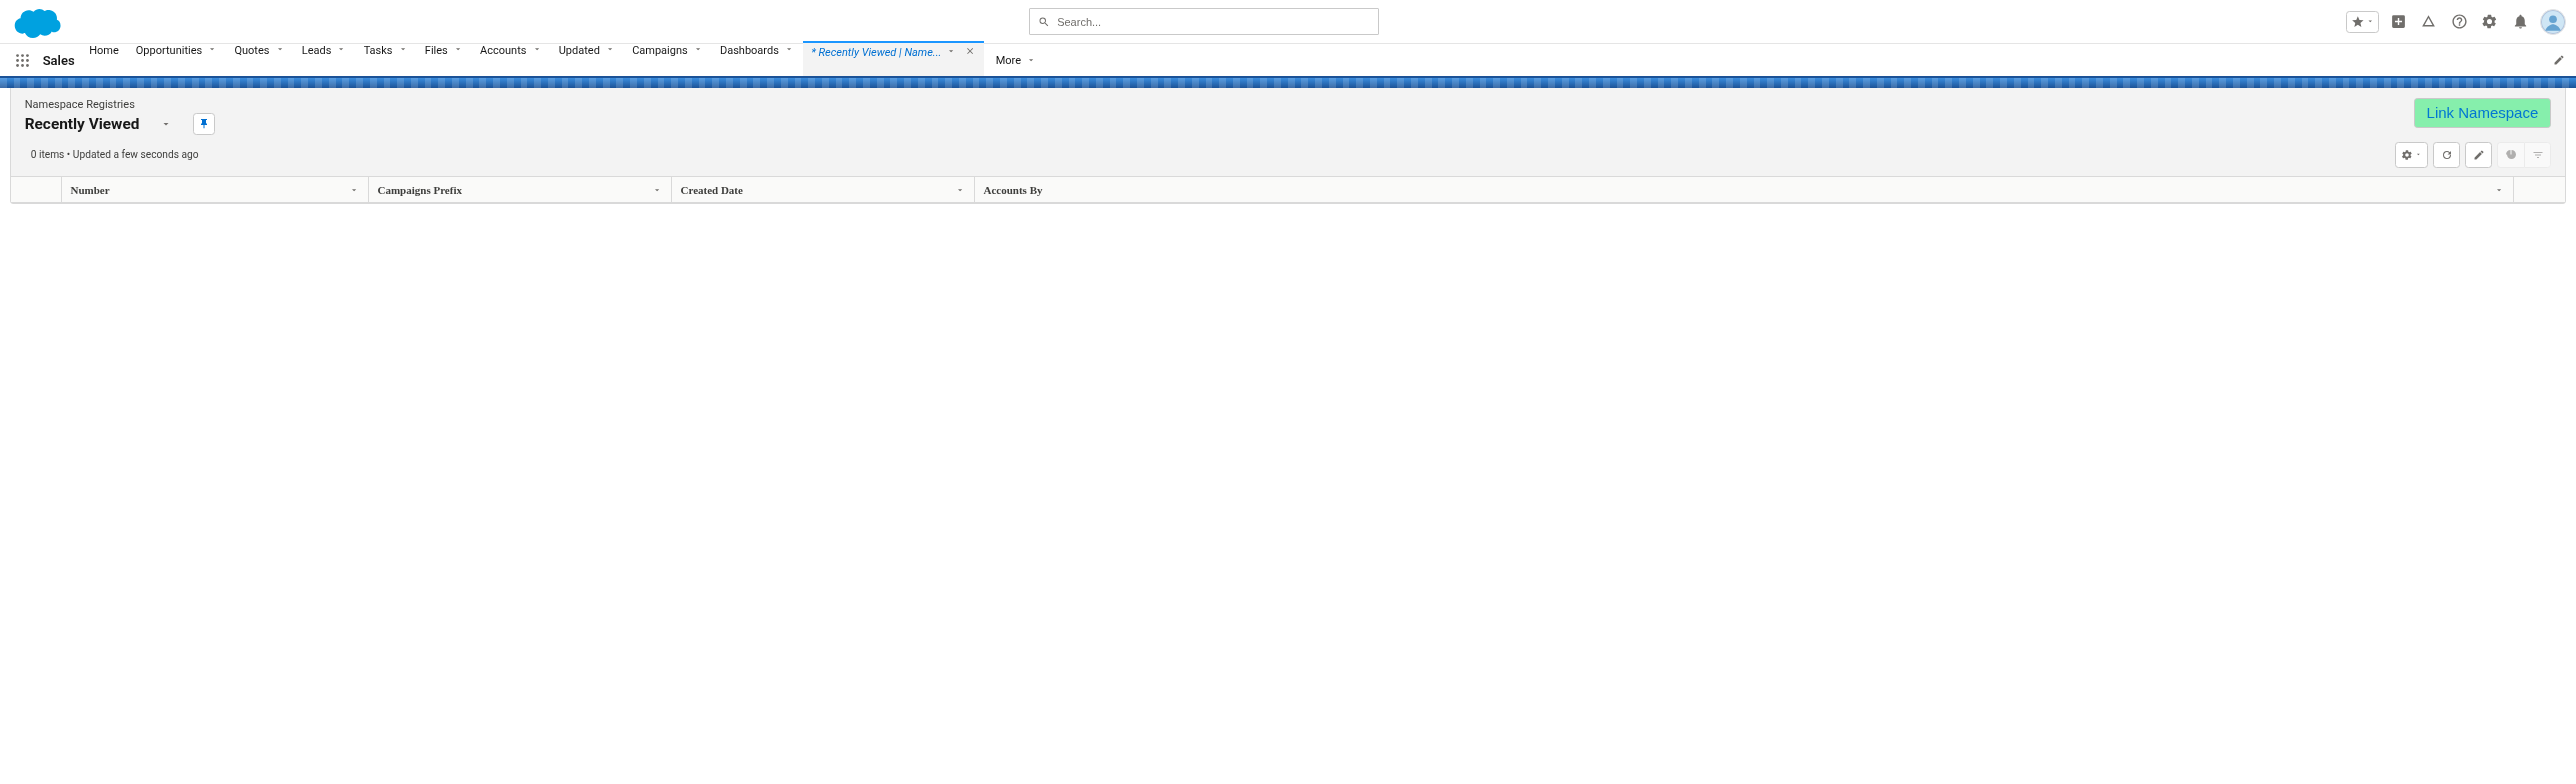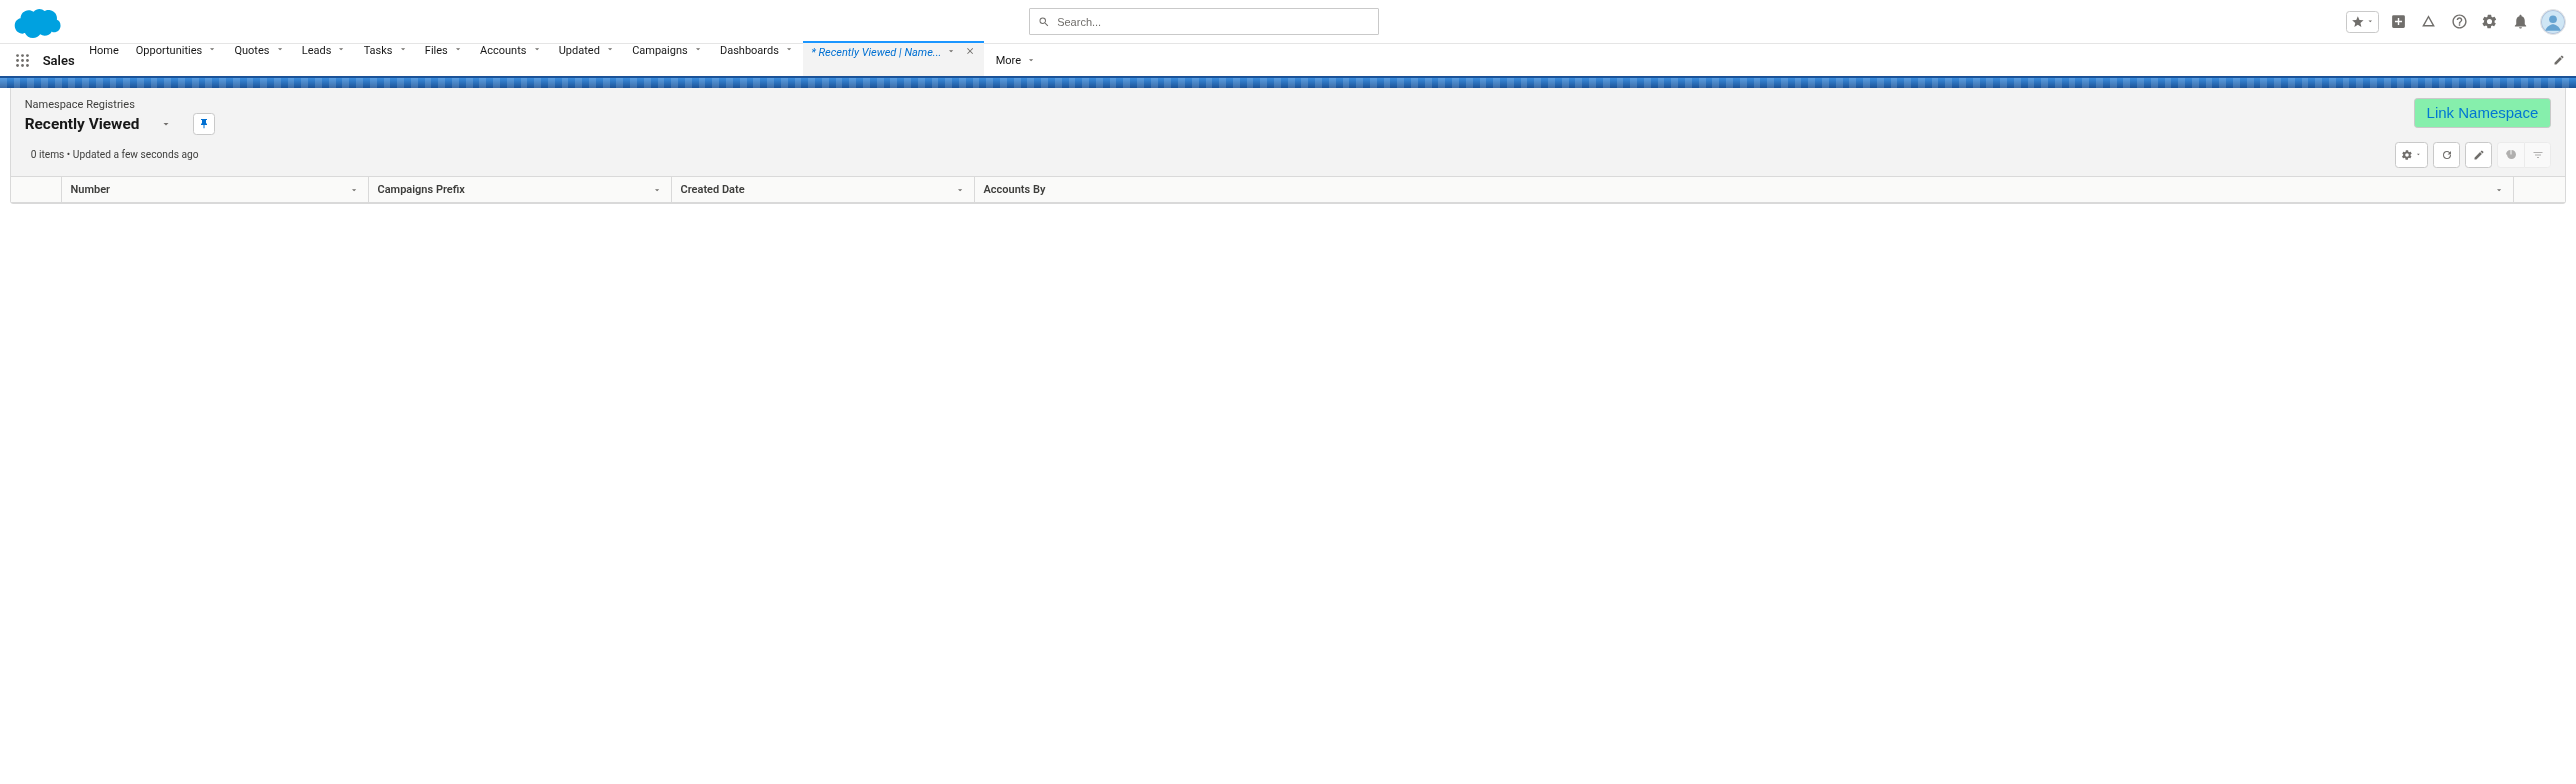--- a/index.html
+++ b/index.html
@@ -58,21 +58,21 @@
 .toolbar-group { display: flex; gap: 5.1px; align-items: center; }
 .tb-btn { border: 0.9px solid #c9c9c9; background: #fff; border-radius: 3.4px; height: 26px; min-width: 27px; display: flex; align-items: center; justify-content: center; cursor: pointer; padding: 0 5.1px; }
 .tb-btn svg { width: 12px; height: 12px; fill: #706e6b; }
 .tb-btn.disabled { opacity: 0.5; cursor: default; border-color: #e5e5e5; }
 .tb-btn .chev-sm { width: 6.8px; height: 6.8px; margin-left: 1.7px; }
 .tb-pair { display: flex; }
 .tb-pair .tb-btn:first-child { border-radius: 3.4px 0 0 3.4px; border-right: none; }
 .tb-pair .tb-btn:last-child { border-radius: 0 3.4px 3.4px 0; }
 
 
-.table-head { display: flex; background: #fafaf9; border-top: 0.9px solid #d9d9d9; border-bottom: 0.9px solid #d9d9d9; height: 27px; }
+.table-head { display: flex; background: #fafaf9; border-top: 0.9px solid #d9d9d9; border-bottom: 0.9px solid #d9d9d9; height: 27px; font-family: Liberation Serif, serif; }
 .th { display: flex; align-items: center; justify-content: space-between; padding: 0 8.5px; border-right: 0.9px solid #d9d9d9; font-size: 11px; font-weight: 600; color: #3e3e3c; }
 .th .chev { width: 10.2px; height: 10.2px; fill: #706e6b; }
 .th-check { width: 51px; border-right: 0.9px solid #d9d9d9; }
 .th-end { width: 51px; }
 .th1 { flex: 0 0 307px; }
 .th2 { flex: 0 0 303px; }
 .th3 { flex: 0 0 303px; }
 .th4 { flex: 1; }
 
 .empty-area { min-height: 179px; display: flex; align-items: flex-end; justify-content: center; padding-bottom: 3.4px; background: #f3f3f3; }

